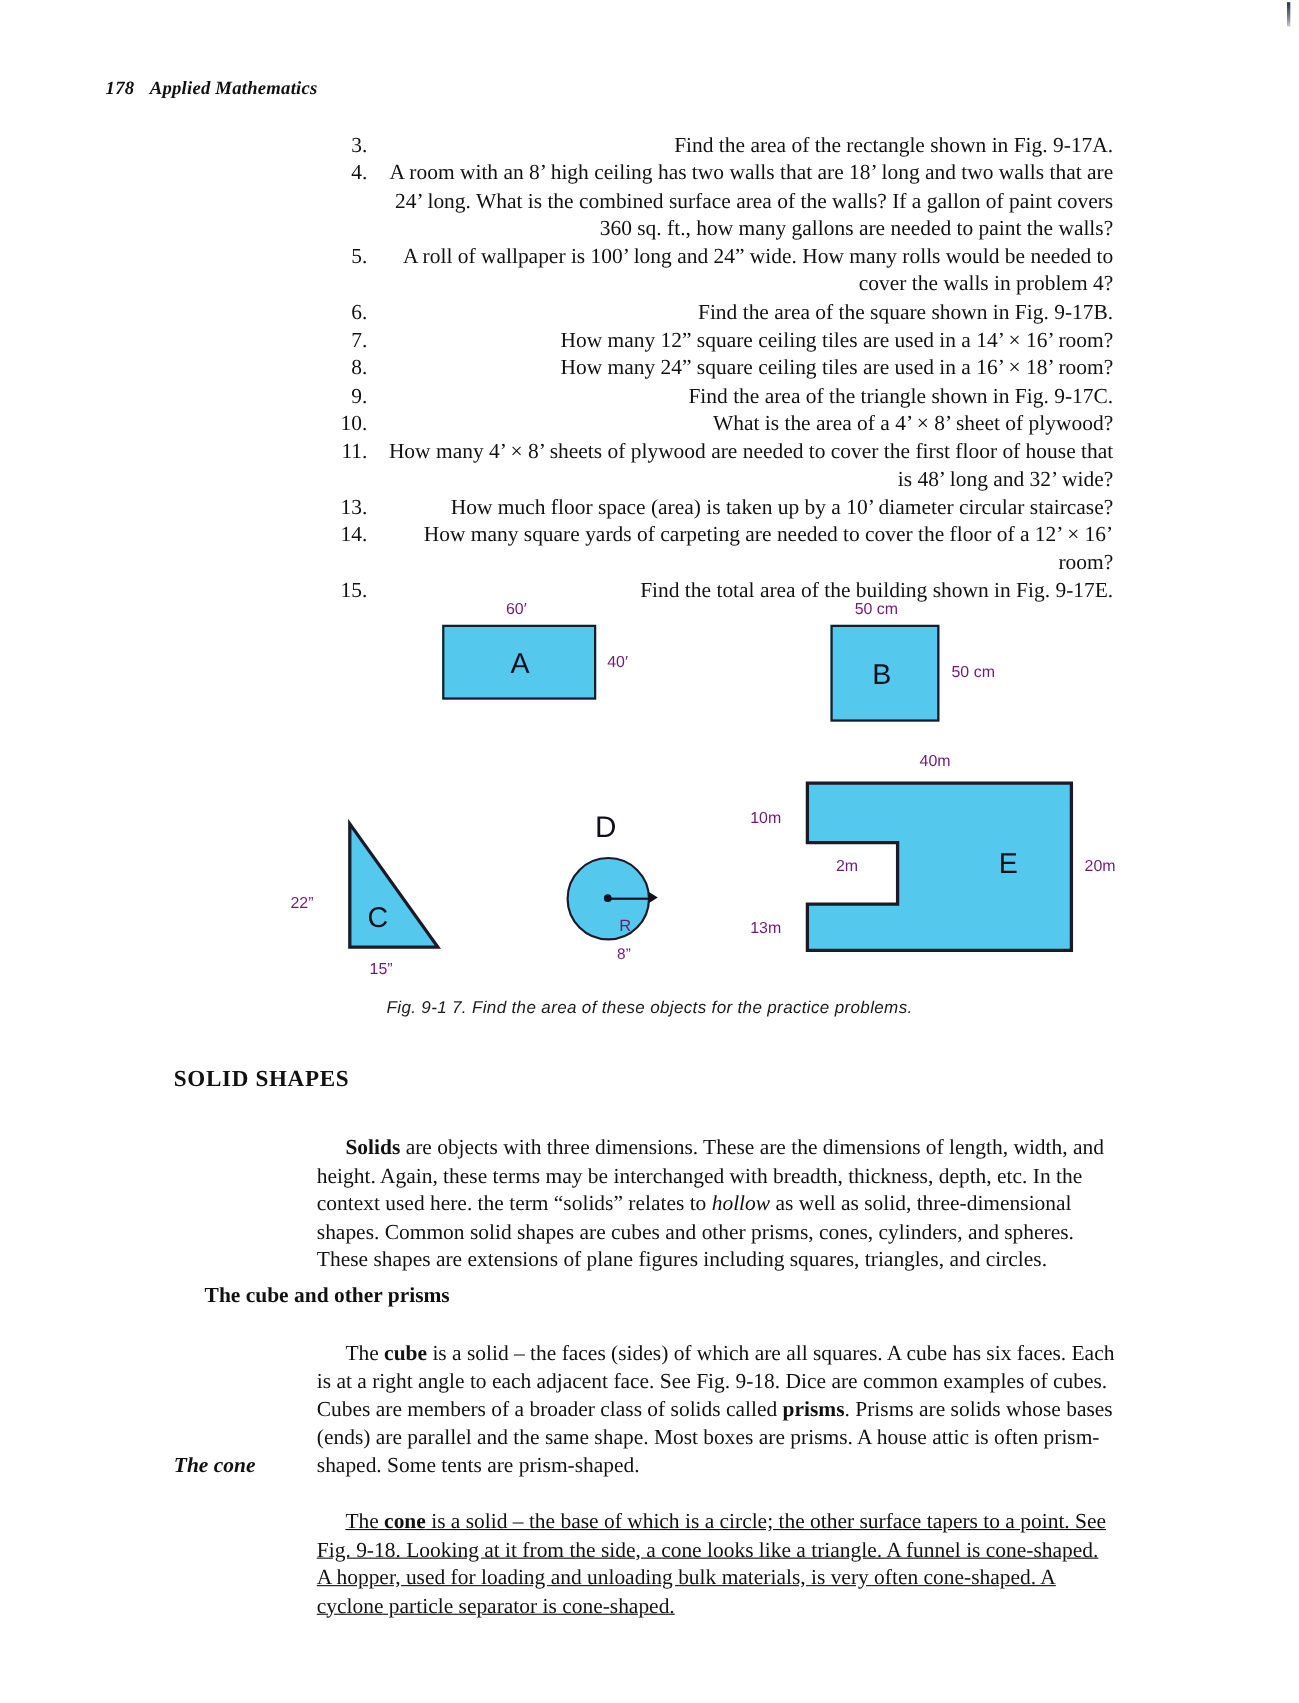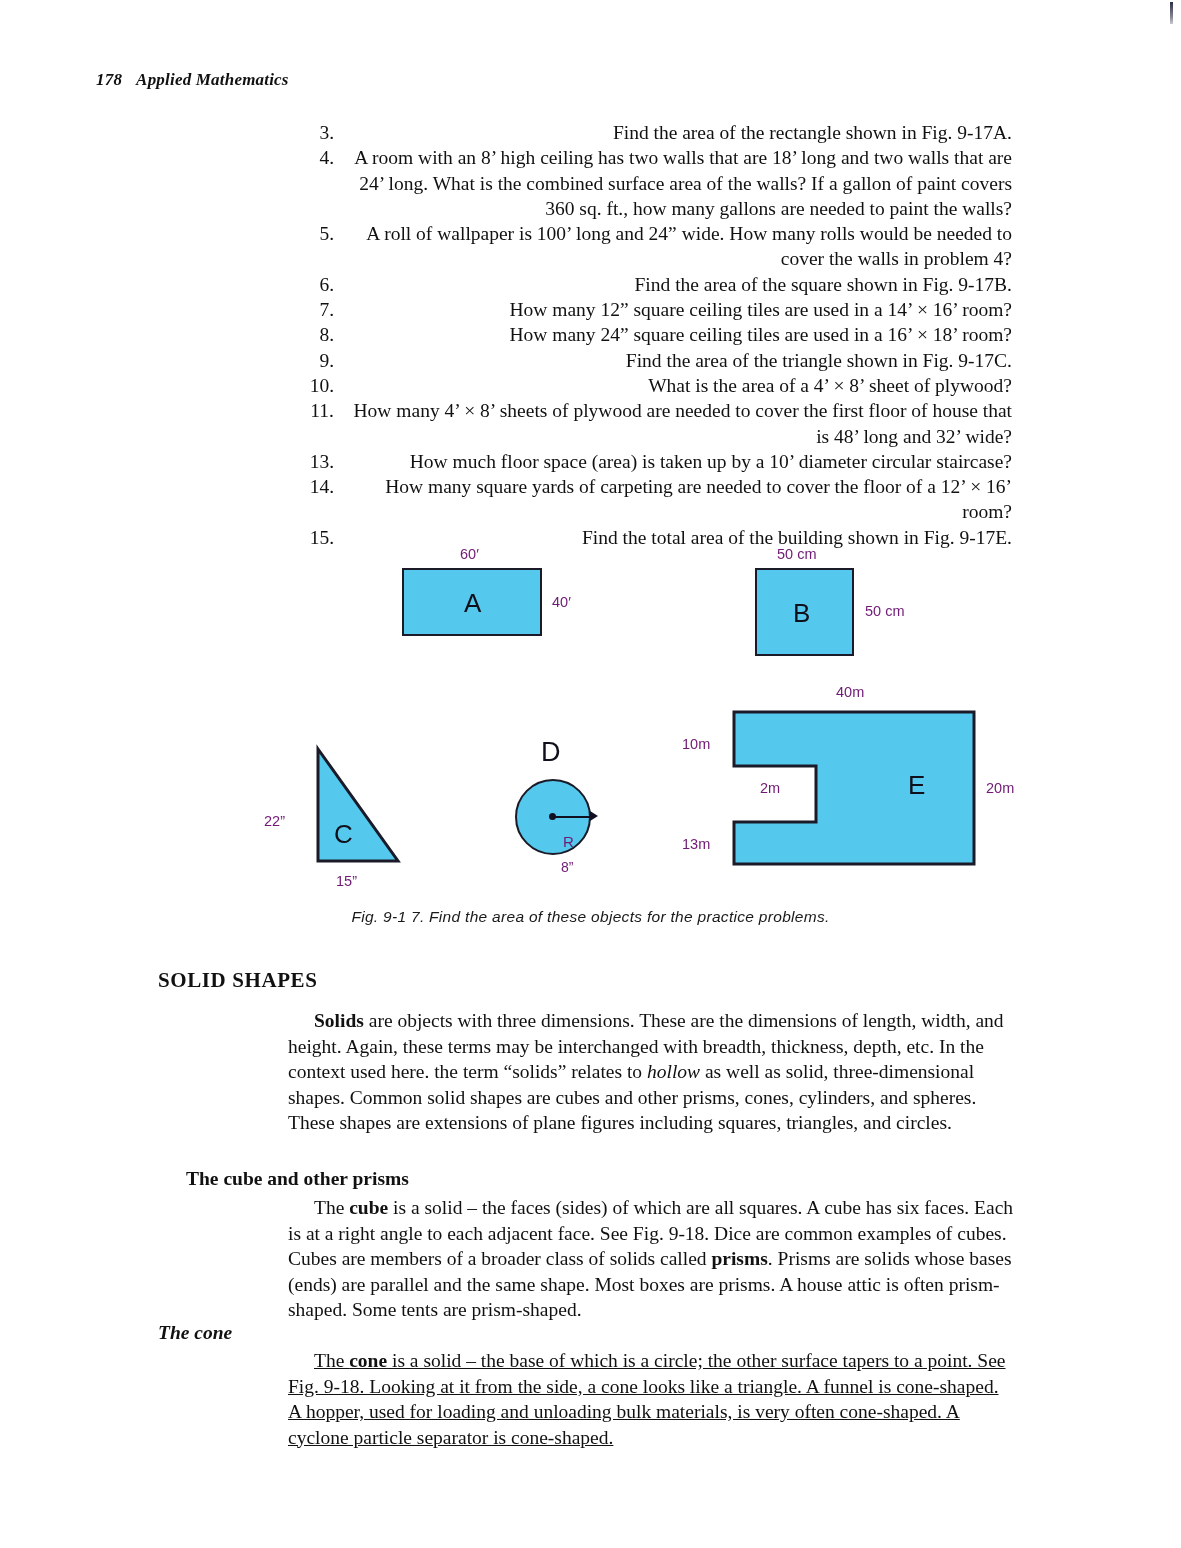--- a/index.html
+++ b/index.html
@@ -188,20 +188,21 @@
     font-weight: bold;
     font-size: 19.5px;
   }
   .body-para {
     position: absolute;
     left: 288px;
     width: 726px;
     font-size: 19.5px;
     line-height: 25.5px;
     text-align: left;
+    margin-top: 23px;
   }
   .body-para .indent { display: inline-block; width: 26px; }
 
   #head-solid   { top: 968px; }
   #para-solid   { top: 1008px; }
   #head-cube    { top: 1168px; margin-left: 28px; }
   #para-cube    { top: 1195px; }
   #head-cone    { top: 1322px; font-style: italic; }
   #para-cone    { top: 1348px; text-decoration: underline; }
 </style>

